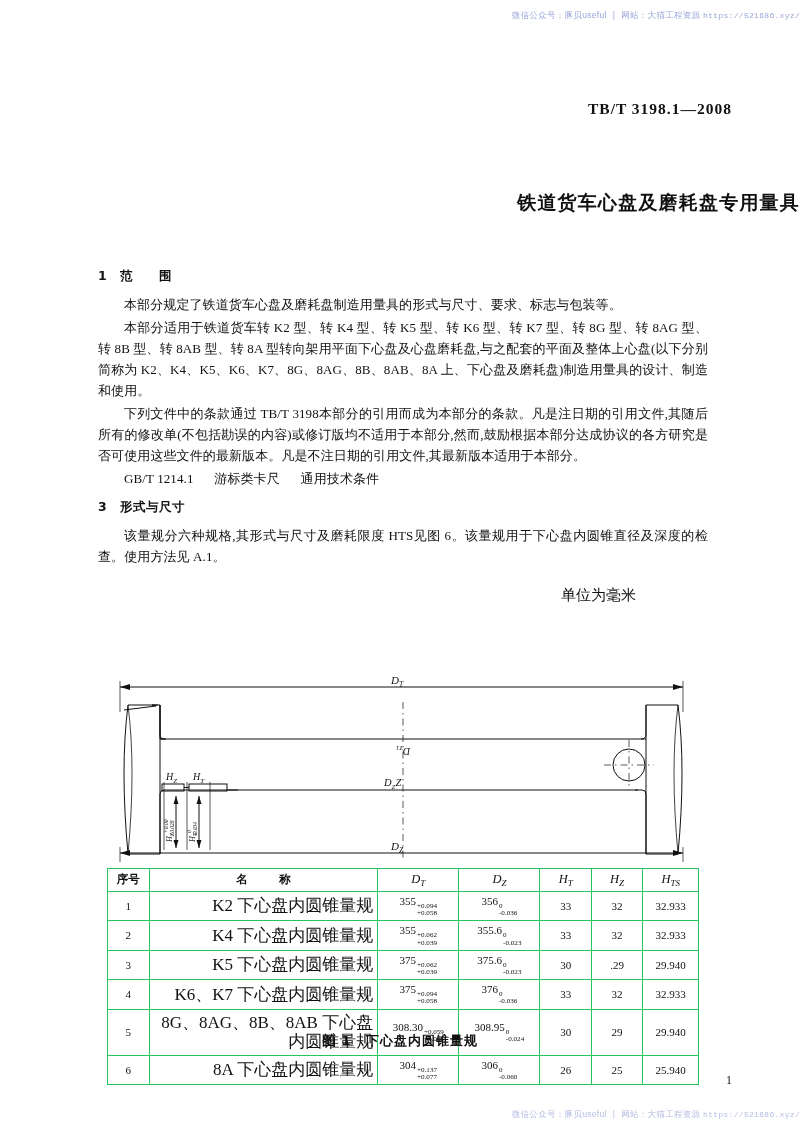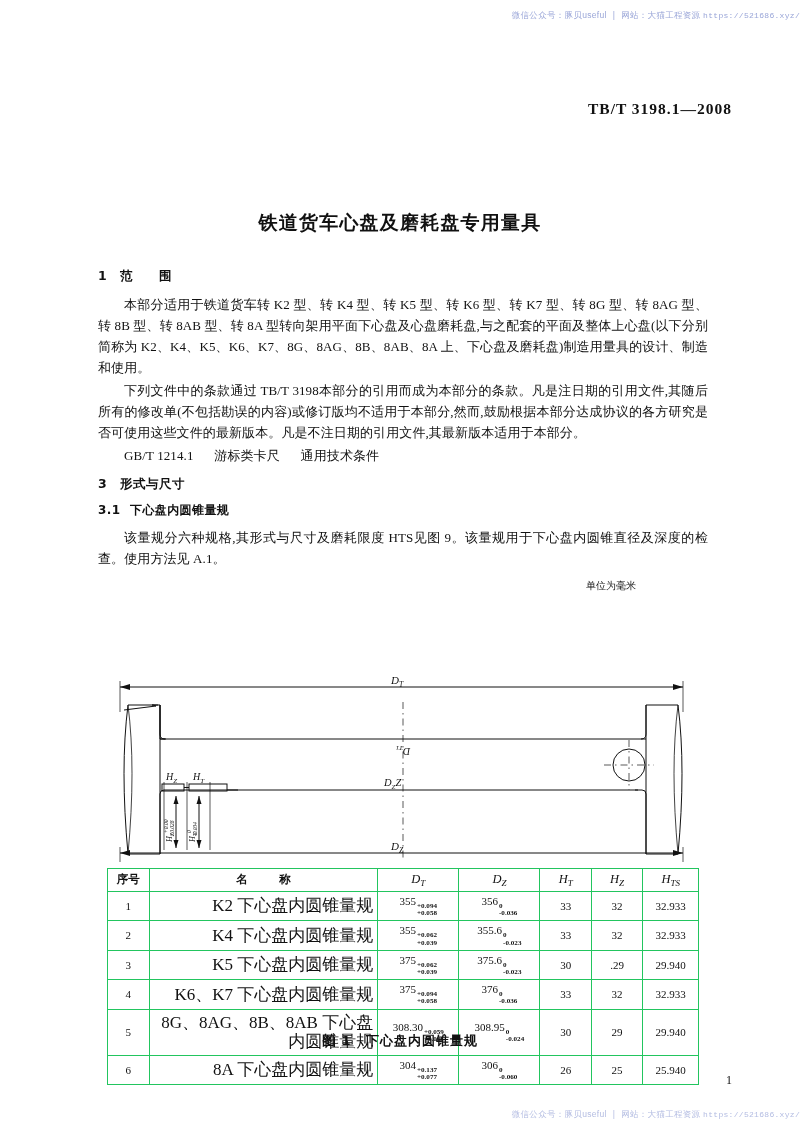--- a/index.html
+++ b/index.html
@@ -44,22 +44,21 @@
     font-size: 15.5px;
     font-weight: bold;
     letter-spacing: 1px;
     font-family: "Liberation Serif", serif;
   }
 
   .title-block {
     position: absolute;
     top: 188px;
     left: 0; right: 0;
-    text-align: center;
-    margin-top: 20px;
+    text-align: right;
   }
   .title-line {
     font-size: 19px;
     font-weight: bold;
     letter-spacing: 1.2px;
     line-height: 1.55;
     font-family: "DejaVu Sans", "Liberation Sans", sans-serif;
   }
 
   .content {
@@ -95,23 +94,23 @@
     text-justify: inter-ideograph;
     letter-spacing: .1px;
   }
   p.indent { text-indent: 2em; }
   p.ref { text-indent: 2em; margin-bottom: 10px; }
   p.ref .gap { display: inline-block; width: 1.6em; }
 
   .gap-after { margin-bottom: 13px; }
 
   .unit-note {
-    font-size: 10px;
+    font-size: 15px;
     text-align: right;
-    margin: 10px 0 4px 0;
+    margin: 18px 0 4px 0;
     padding-right: 72px;
   }
 
   
   .figure-wrap {
     position: absolute;
     top: 672px;
     left: 98px;
     width: 610px;
   }
@@ -169,21 +168,21 @@
   .tol {
     display: inline-flex;
     flex-direction: column;
     vertical-align: -0.38em;
     font-size: 7.1px;
     line-height: 1.04;
     text-align: left;
     margin-left: 1px;
     font-style: normal;
   }
-  .tol span { white-space: nowrap; font-weight: bold; }
+  .tol span { white-space: nowrap; }
 
   .fig-caption {
     position: absolute;
     top: 1032px;
     left: 0; right: 0;
     text-align: center;
     font-size: 13px;
     font-weight: bold;
     font-family: "DejaVu Sans", "Liberation Sans", sans-serif;
     letter-spacing: 1px;
@@ -212,34 +211,32 @@
 
   <div class="title-block">
     <div class="title-line">铁道货车心盘及磨耗盘专用量具</div>
   </div>
 
   <div class="content">
 
     <h2 class="sec">
       <span class="num">1</span><span>范　　围</span>
     </h2>
+    <p class="body indent">本部分规定了铁道货车心盘及磨耗盘制造用量具的形式与尺寸、要求、标志与包装等。</p>
     <p class="body indent gap-after">本部分适用于铁道货车转 K2 型、转 K4 型、转 K5 型、转 K6 型、转 K7 型、转 8G 型、转 8AG 型、转 8B 型、转 8AB 型、转 8A 型转向架用平面下心盘及心盘磨耗盘,与之配套的平面及整体上心盘(以下分别简称为 K2、K4、K5、K6、K7、8G、8AG、8B、8AB、8A 上、下心盘及磨耗盘)制造用量具的设计、制造和使用。</p>
 
     <p class="body indent">下列文件中的条款通过 TB/T 3198本部分的引用而成为本部分的条款。凡是注日期的引用文件,其随后所有的修改单(不包括勘误的内容)或修订版均不适用于本部分,然而,鼓励根据本部分达成协议的各方研究是否可使用这些文件的最新版本。凡是不注日期的引用文件,其最新版本适用于本部分。</p>
     <p class="body ref">
       <span>GB/T 1214.1</span><span class="gap"></span><span>游标类卡尺</span><span class="gap"></span><span>通用技术条件</span>
     </p>
 
     <h2 class="sec">
       <span class="num">3</span><span>形式与尺寸</span>
     </h2>
-    <h3 class="subsec">
-      <span class="num">3.1</span><span>下心盘内圆锥量规</span>
-    </h3>
-    <p class="body indent">该量规分六种规格,其形式与尺寸及磨耗限度 HTS见图 9。该量规用于下心盘内圆锥直径及深度的检查。使用方法见 A.1。</p>
+    <p class="body indent">该量规分六种规格,其形式与尺寸及磨耗限度 HTS见图 6。该量规用于下心盘内圆锥直径及深度的检查。使用方法见 A.1。</p>
 
     <div class="unit-note">单位为毫米</div>
   </div>
 
   <div class="figure-wrap">
     <svg width="610" height="196" viewBox="0 0 610 196" xmlns="http://www.w3.org/2000/svg">
       <g stroke="#111" stroke-width="1" fill="none" stroke-linejoin="miter">
 
         <line x1="22" y1="15" x2="585" y2="15"></line>
         <path d="M22,15 L32,12 L32,18 Z" fill="#111" stroke="none"></path>

